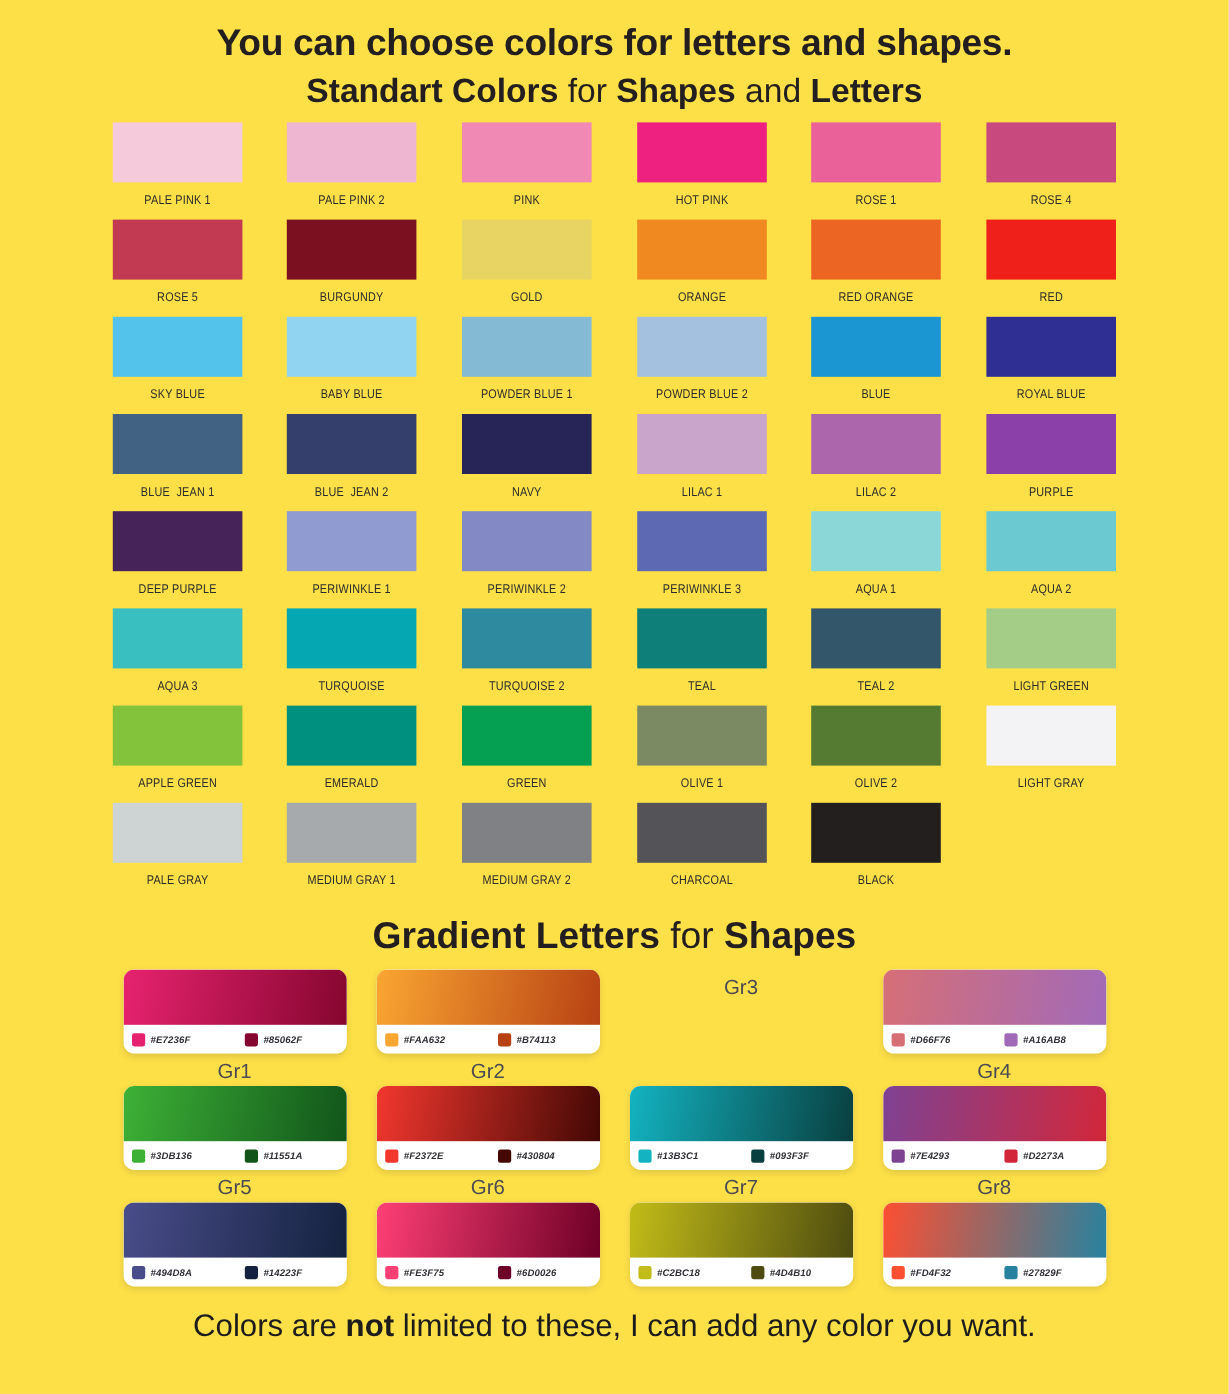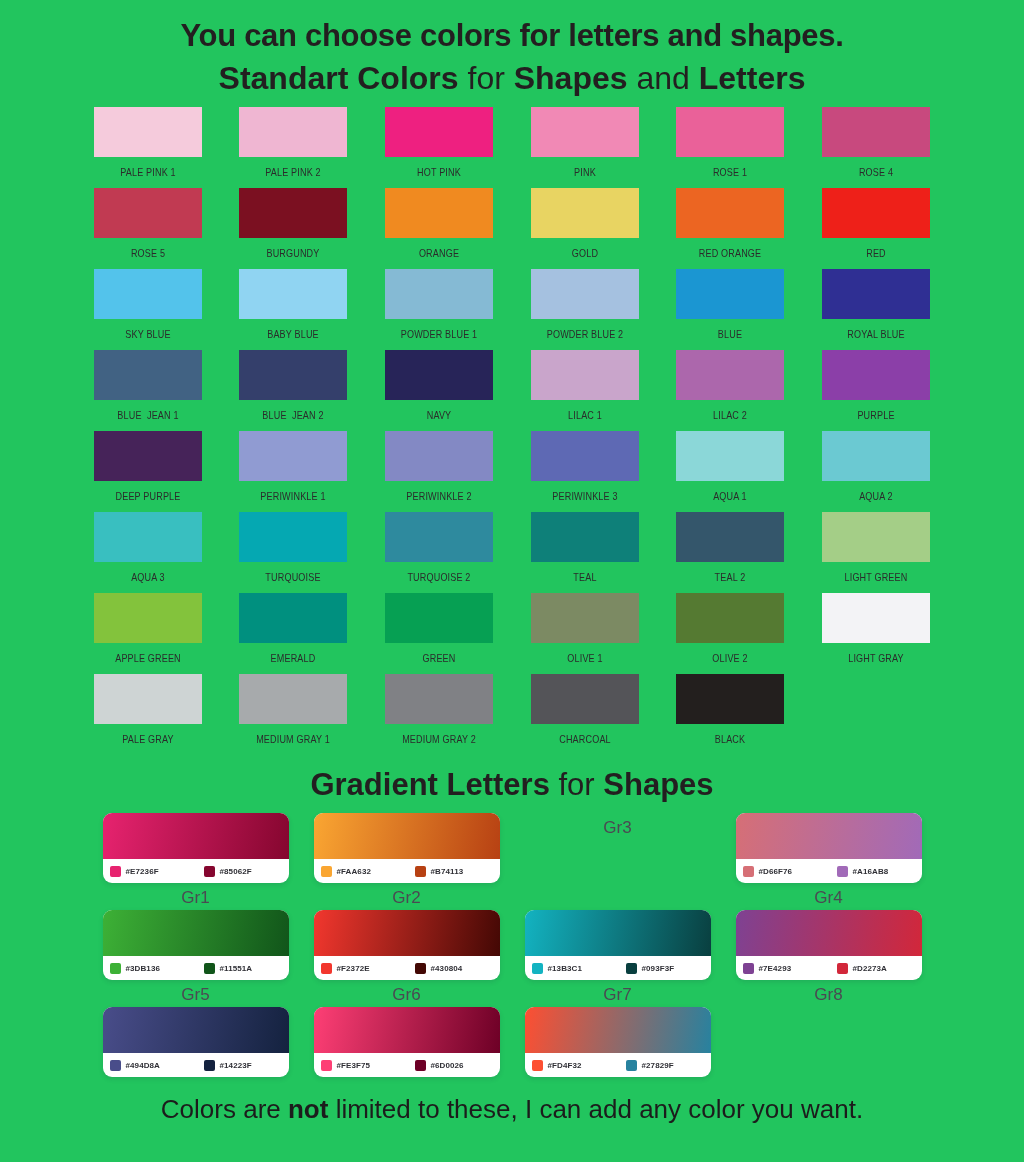--- a/index.html
+++ b/index.html
@@ -7,38 +7,38 @@
     width: 1024px;
     height: 1162px;
     background: #F2F2F7;
     font-family: "Liberation Sans", sans-serif;
     overflow: hidden;
   }
   .page {
     position: relative;
     width: 1024px;
     height: 1162px;
-    background: #22c55e;
+    background: #fde047;
   }
 
   
   .head-block {
     padding-top: 16px;
     text-align: center;
   }
   .title-main {
     font-size: 31px;
     font-weight: 700;
     color: #231F20;
     letter-spacing: -0.3px;
     line-height: 1.28;
     white-space: nowrap;
   }
   .title-sub {
-    font-size: 32px;
+    font-size: 28px;
     color: #231F20;
     line-height: 1.3;
     margin-top: 2px;
     white-space: nowrap;
   }
   .title-sub .b { font-weight: 700; }
   .title-sub .l { font-weight: 400; }
 
   .section-title {
     text-align: center;
@@ -110,20 +110,21 @@
   .grad-band {
     height: 46px;
     width: 100%;
   }
   .grad-foot {
     flex: 1;
     display: flex;
     align-items: center;
     padding: 0 7px;
     gap: 16px;
+    font-style: italic;
   }
   .chip-row {
     display: flex;
     align-items: center;
     gap: 5px;
     flex: 1;
   }
   .chip-sq {
     width: 11px;
     height: 11px;
@@ -177,50 +178,50 @@
   <div class="swatch-grid">
       <div class="swatch-cell">
         <span class="swatch-chip" style="background: rgb(245, 203, 220);"></span>
         <span class="swatch-label">PALE PINK 1</span>
       </div>
       <div class="swatch-cell">
         <span class="swatch-chip" style="background: rgb(239, 182, 210);"></span>
         <span class="swatch-label">PALE PINK 2</span>
       </div>
       <div class="swatch-cell">
+        <span class="swatch-chip" style="background: rgb(241, 137, 181);"></span>
+        <span class="swatch-label">PINK</span>
+      </div>
+      <div class="swatch-cell">
         <span class="swatch-chip" style="background: rgb(238, 32, 128);"></span>
         <span class="swatch-label">HOT PINK</span>
       </div>
       <div class="swatch-cell">
-        <span class="swatch-chip" style="background: rgb(241, 137, 181);"></span>
-        <span class="swatch-label">PINK</span>
-      </div>
-      <div class="swatch-cell">
         <span class="swatch-chip" style="background: rgb(234, 97, 153);"></span>
         <span class="swatch-label">ROSE 1</span>
       </div>
       <div class="swatch-cell">
         <span class="swatch-chip" style="background: rgb(200, 73, 126);"></span>
         <span class="swatch-label">ROSE 4</span>
       </div>
       <div class="swatch-cell">
         <span class="swatch-chip" style="background: rgb(193, 58, 82);"></span>
         <span class="swatch-label">ROSE 5</span>
       </div>
       <div class="swatch-cell">
         <span class="swatch-chip" style="background: rgb(123, 16, 33);"></span>
         <span class="swatch-label">BURGUNDY</span>
       </div>
       <div class="swatch-cell">
+        <span class="swatch-chip" style="background: rgb(232, 212, 98);"></span>
+        <span class="swatch-label">GOLD</span>
+      </div>
+      <div class="swatch-cell">
         <span class="swatch-chip" style="background: rgb(240, 138, 32);"></span>
         <span class="swatch-label">ORANGE</span>
-      </div>
-      <div class="swatch-cell">
-        <span class="swatch-chip" style="background: rgb(232, 212, 98);"></span>
-        <span class="swatch-label">GOLD</span>
       </div>
       <div class="swatch-cell">
         <span class="swatch-chip" style="background: rgb(236, 101, 34);"></span>
         <span class="swatch-label">RED ORANGE</span>
       </div>
       <div class="swatch-cell">
         <span class="swatch-chip" style="background: rgb(238, 32, 25);"></span>
         <span class="swatch-label">RED</span>
       </div>
       <div class="swatch-cell">
@@ -512,20 +513,36 @@
             <div class="chip-row">
               <span class="chip-sq" style="background: rgb(109, 0, 38);"></span>
               <span class="chip-hex">#6D0026</span>
             </div>
           </div>
         </div>
         <span class="grad-name empty"></span>
       </div>
       <div class="grad-cell">
         <div class="grad-card">
+          <div class="grad-band" style="background: linear-gradient(100deg, rgb(194, 188, 24) 0%, rgb(77, 75, 16) 100%);"></div>
+          <div class="grad-foot">
+            <div class="chip-row">
+              <span class="chip-sq" style="background: rgb(194, 188, 24);"></span>
+              <span class="chip-hex">#C2BC18</span>
+            </div>
+            <div class="chip-row">
+              <span class="chip-sq" style="background: rgb(77, 75, 16);"></span>
+              <span class="chip-hex">#4D4B10</span>
+            </div>
+          </div>
+        </div>
+        <span class="grad-name empty"></span>
+      </div>
+      <div class="grad-cell">
+        <div class="grad-card">
           <div class="grad-band" style="background: linear-gradient(100deg, rgb(253, 79, 50) 0%, rgb(39, 130, 159) 100%);"></div>
           <div class="grad-foot">
             <div class="chip-row">
               <span class="chip-sq" style="background: rgb(253, 79, 50);"></span>
               <span class="chip-hex">#FD4F32</span>
             </div>
             <div class="chip-row">
               <span class="chip-sq" style="background: rgb(39, 130, 159);"></span>
               <span class="chip-hex">#27829F</span>
             </div>

